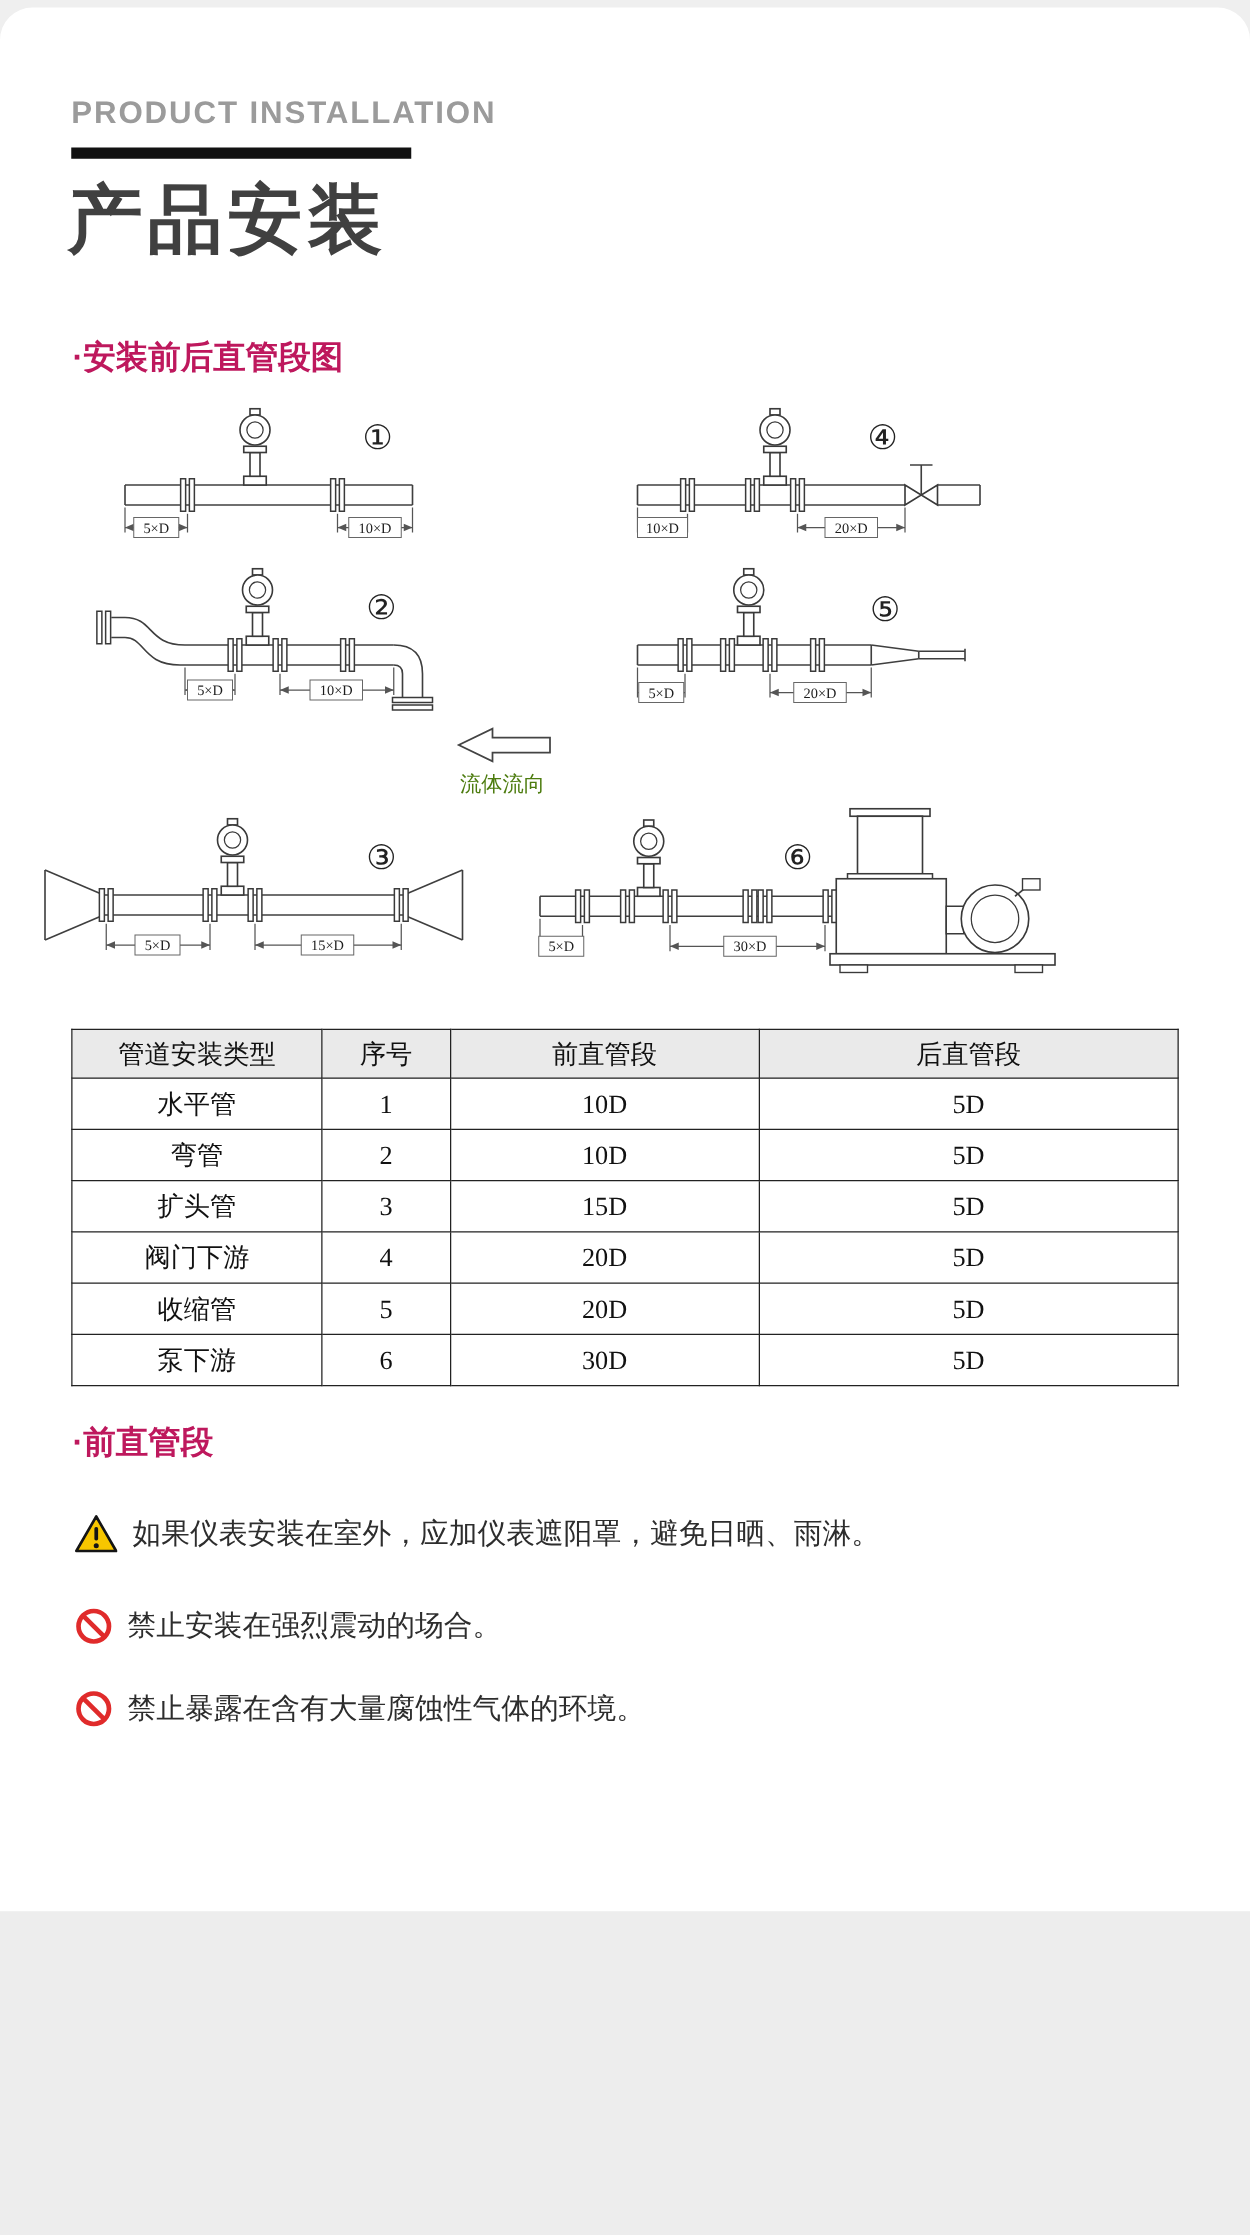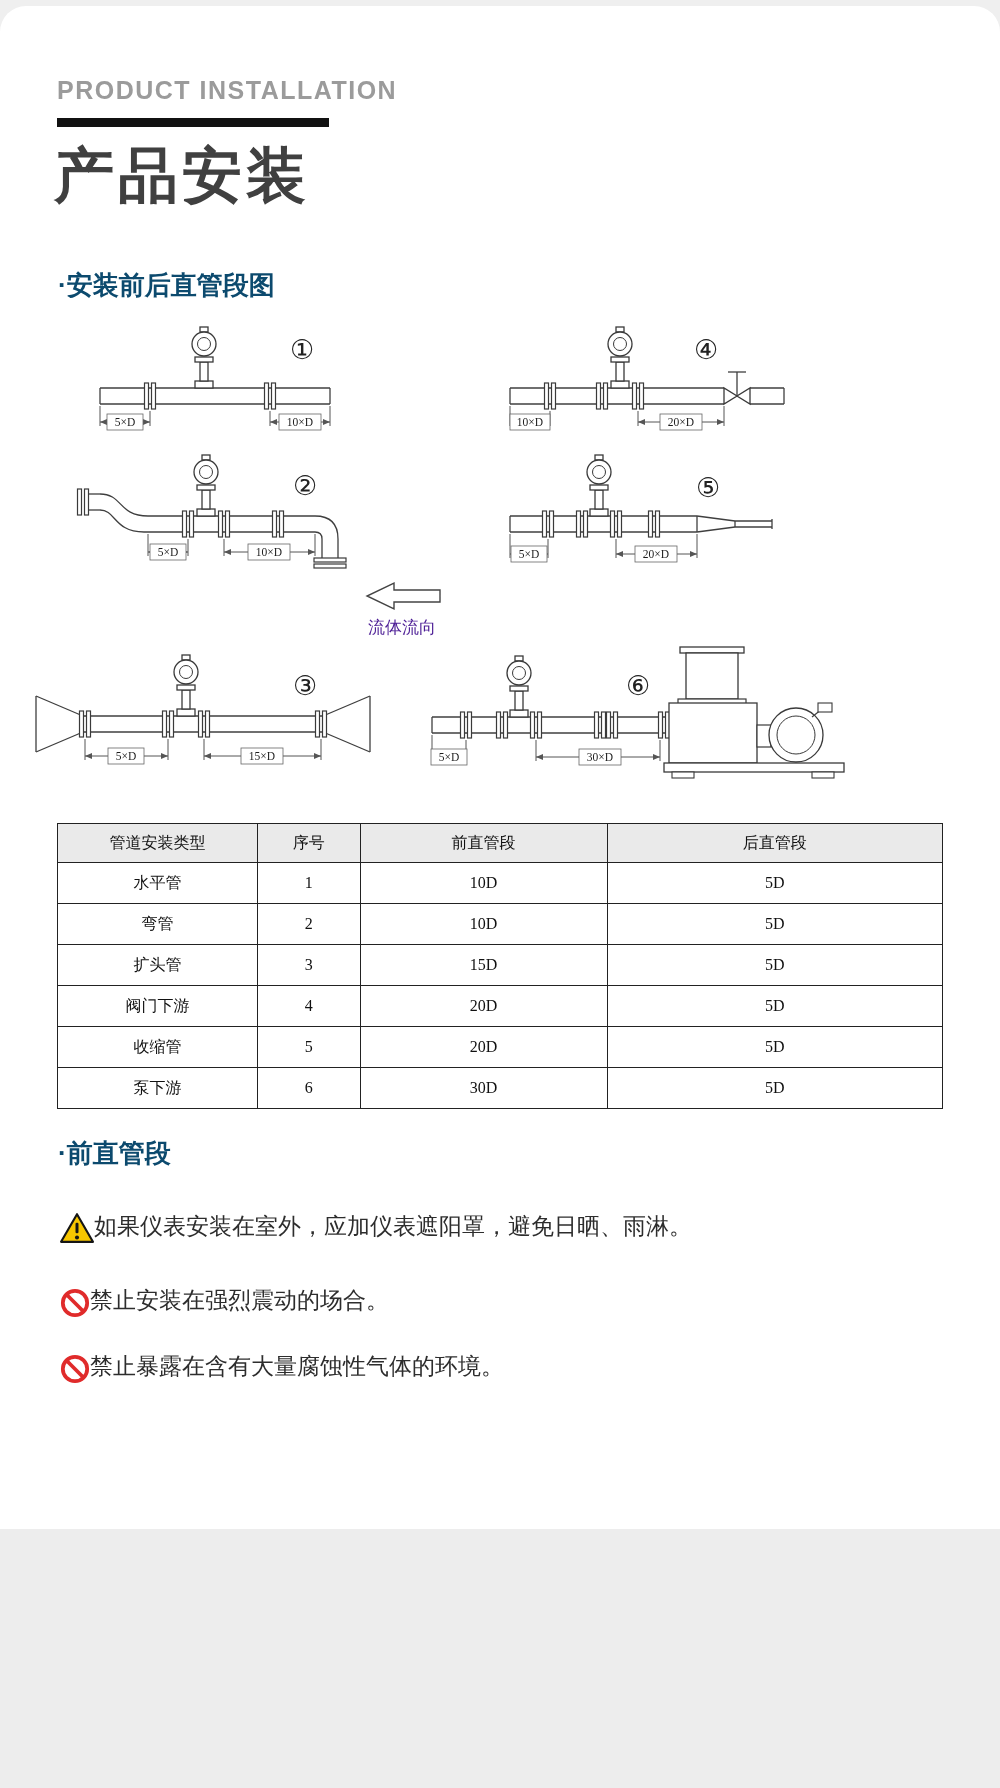--- a/index.html
+++ b/index.html
@@ -3,29 +3,29 @@
 <meta charset="utf-8">
 <style>
   html,body{margin:0;padding:0;}
   body{background:#ededed;font-family:"Liberation Sans",sans-serif;}
   #page{position:relative;width:1000px;height:1529px;background:#efefef;overflow:hidden;margin:0 auto;}
   .card{position:absolute;left:0;top:6px;width:1000px;height:1782px;background:#ffffff;border-radius:26px 26px 0 0;}
   #page > *{z-index:1;}
   .eyebrow{position:absolute;left:57px;top:76px;font-size:25px;font-weight:700;letter-spacing:1.5px;color:#9b9b9b;}
   .title-bar{position:absolute;left:57px;top:118px;width:272px;height:9px;background:#111;}
   .page-title{position:absolute;left:54px;top:136px;font-size:60px;font-weight:700;letter-spacing:4px;color:#404040;}
-  .sec-heading{position:absolute;left:58px;font-size:26px;font-weight:700;color:#0c4a6e;}
+  .sec-heading{position:absolute;left:58px;font-size:26px;font-weight:700;color:#be185d;}
   .dia{position:absolute;}
   .dnum{position:absolute;font-family:"Liberation Serif",serif;font-size:27px;color:#222;}
-  .flow-label{position:absolute;left:352px;top:616px;width:100px;text-align:center;font-family:"Liberation Serif",serif;font-size:17px;color:#4c1d95;}
+  .flow-label{position:absolute;left:352px;top:616px;width:100px;text-align:center;font-family:"Liberation Serif",serif;font-size:17px;color:#4d7c0f;}
   .pipe-table{position:absolute;left:57px;top:823px;width:886px;border-collapse:collapse;table-layout:fixed;
-    font-family:"Liberation Serif",serif;font-size:16px;color:#111;}
+    font-family:"Liberation Serif",serif;font-size:21px;color:#111;}
   .pipe-table th,.pipe-table td{border:1px solid #222;text-align:center;padding:0;height:40px;font-weight:normal;}
   .pipe-table thead th{background:#eaeaea;height:38px;}
-  .note{position:absolute;left:60px;width:826px;display:flex;align-items:flex-end;}
+  .note{position:absolute;left:60px;width:826px;display:flex;gap:12px;align-items:center;}
   .note-icon{flex:0 0 auto;margin-top:2px;}
   .note-text{width:772px;font-size:23px;line-height:1.58;color:#2d2d2d;}
   .bottom-bar{position:absolute;left:80px;top:1777px;width:806px;height:11px;background:#e4e4e4;border-radius:6px 6px 0 0;}
   .dtxt{font-family:"Liberation Serif",serif;font-size:11.5px;fill:#1c1c1c;text-anchor:middle;}
   .pipe{stroke:#3f3f3f;stroke-width:1.3;fill:none;}
   .dim{stroke:#555;stroke-width:1;fill:none;}
   .arr{fill:#555;stroke:none;}
   .lblbox{fill:#fff;stroke:#666;stroke-width:0.8;}
 </style>
 </head>

